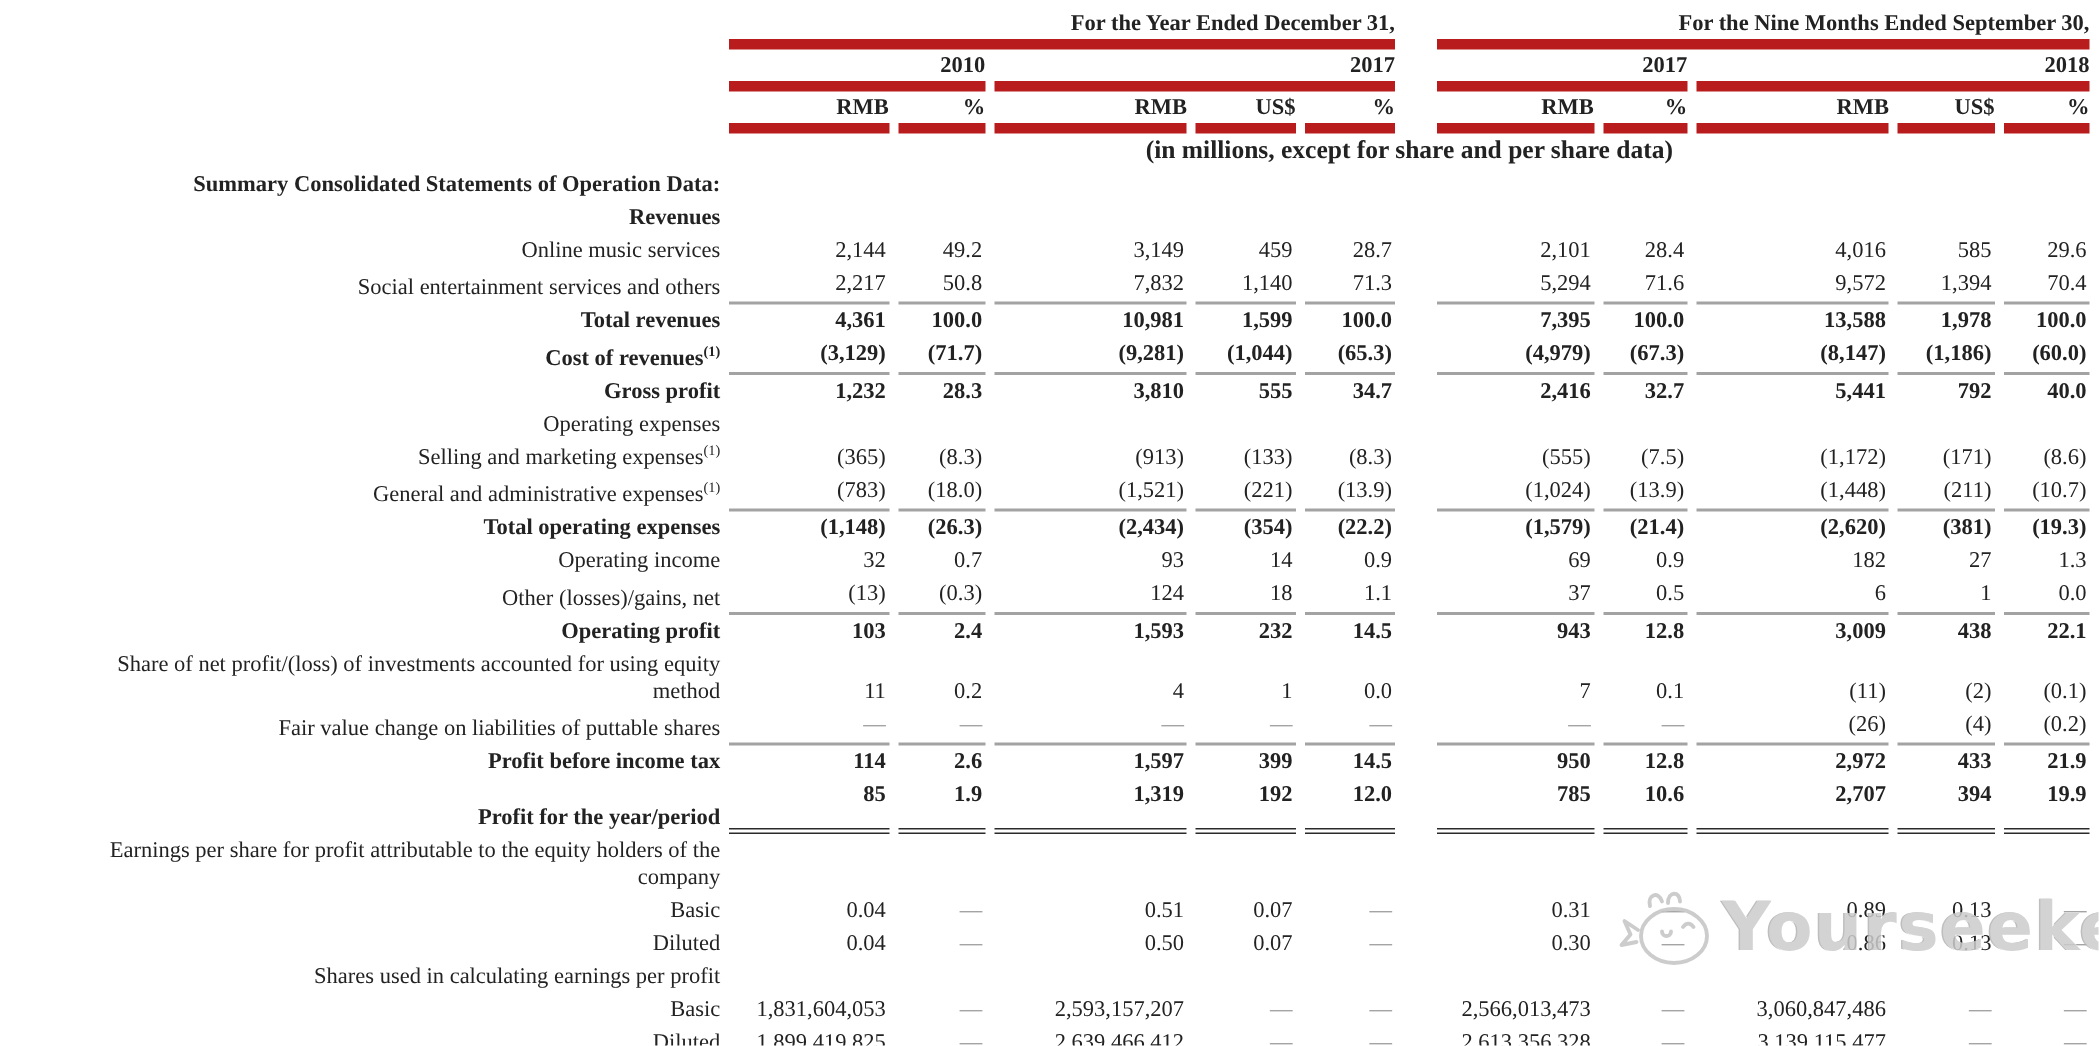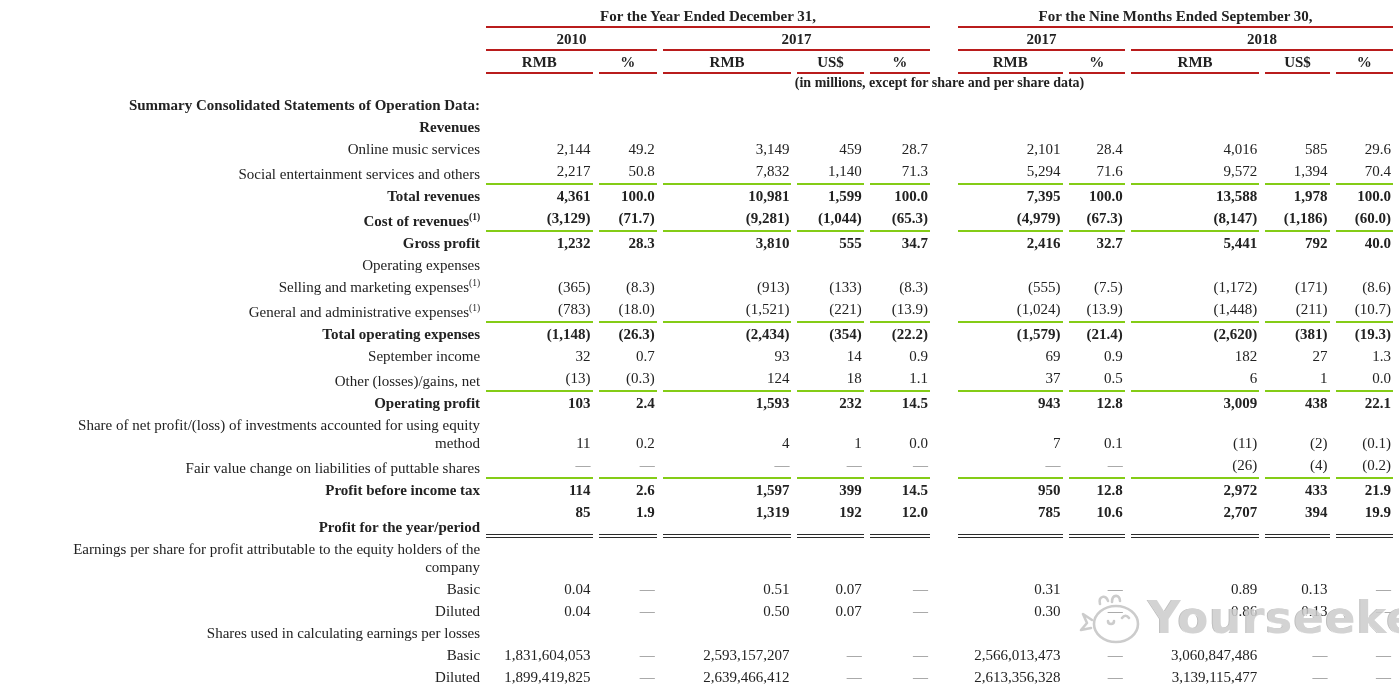--- a/index.html
+++ b/index.html
@@ -6,33 +6,33 @@
   body{
     width:1399px;height:697px;overflow:hidden;background:#ffffff;
     font-family:"Liberation Serif", serif;color:#222;position:relative;
   }
   table{
     border-collapse:separate;border-spacing:6px 0;table-layout:fixed;
     width:1399px;margin-top:5px;
   }
   th,td{padding:2px 0;font-size:15px;line-height:1.2;font-weight:normal;vertical-align:bottom}
   
-  .grp,.yr,.unit{font-weight:bold;text-align:center;border-bottom:2px solid #b91c1c;padding-bottom:1px}
-  .note{font-weight:bold;text-align:center;font-size:14px;padding-top:1px}
+  .grp,.yr,.unit{font-weight:bold;text-align:right;border-bottom:7px solid #b91c1c;padding-bottom:1px}
+  .note{font-weight:bold;text-align:center;font-size:17px;padding-top:1px}
   
   .lbl{text-align:right;padding-left:6px}
   .lbl.b{font-weight:bold}
   .lbl.ind1{padding-left:44px}
   .lbl .l1{white-space:nowrap;display:block}
   .lbl .l2{display:block;padding-left:22px}
   sup{font-size:9.5px;line-height:0}
   
   .num{text-align:right;white-space:nowrap;padding-right:2px}
   .num.b{font-weight:bold}
-  .ru{border-bottom:2px solid #84cc16;padding-bottom:3px}
+  .ru{border-bottom:2px solid #a3a3a3;padding-bottom:3px}
   .rd{border-bottom:4px double #2a2a2a;padding-bottom:13px}
   .dash{color:#8f8f8f}
   .sp{border:none}
   
   .watermark{
     position:absolute;left:1078px;top:588px;display:flex;align-items:center;gap:4px;
     pointer-events:none;opacity:.85;z-index:3;
   }
   .wm-text{
     font-family:"DejaVu Sans", sans-serif;font-size:45px;font-weight:bold;letter-spacing:1px;
@@ -263,21 +263,21 @@
         <td class="num b">(22.2)</td>
         <td class="sp"></td>
         <td class="num b">(1,579)</td>
         <td class="num b">(21.4)</td>
         <td class="num b">(2,620)</td>
         <td class="num b">(381)</td>
         <td class="num b">(19.3)</td>
       </tr>
       <tr>
         <td class="lbl">
-          <span class="l1">September income</span>
+          <span class="l1">Operating income</span>
         </td>
         <td class="num">32</td>
         <td class="num">0.7</td>
         <td class="num">93</td>
         <td class="num">14</td>
         <td class="num">0.9</td>
         <td class="sp"></td>
         <td class="num">69</td>
         <td class="num">0.9</td>
         <td class="num">182</td>
@@ -425,21 +425,21 @@
         <td class="num dash">—</td>
         <td class="sp"></td>
         <td class="num">0.30</td>
         <td class="num dash">—</td>
         <td class="num">0.86</td>
         <td class="num">0.13</td>
         <td class="num dash">—</td>
       </tr>
       <tr>
         <td class="lbl">
-          <span class="l1">Shares used in calculating earnings per losses</span>
+          <span class="l1">Shares used in calculating earnings per profit</span>
         </td>
         <td class="num"></td>
         <td class="num"></td>
         <td class="num"></td>
         <td class="num"></td>
         <td class="num"></td>
         <td class="sp"></td>
         <td class="num"></td>
         <td class="num"></td>
         <td class="num"></td>

